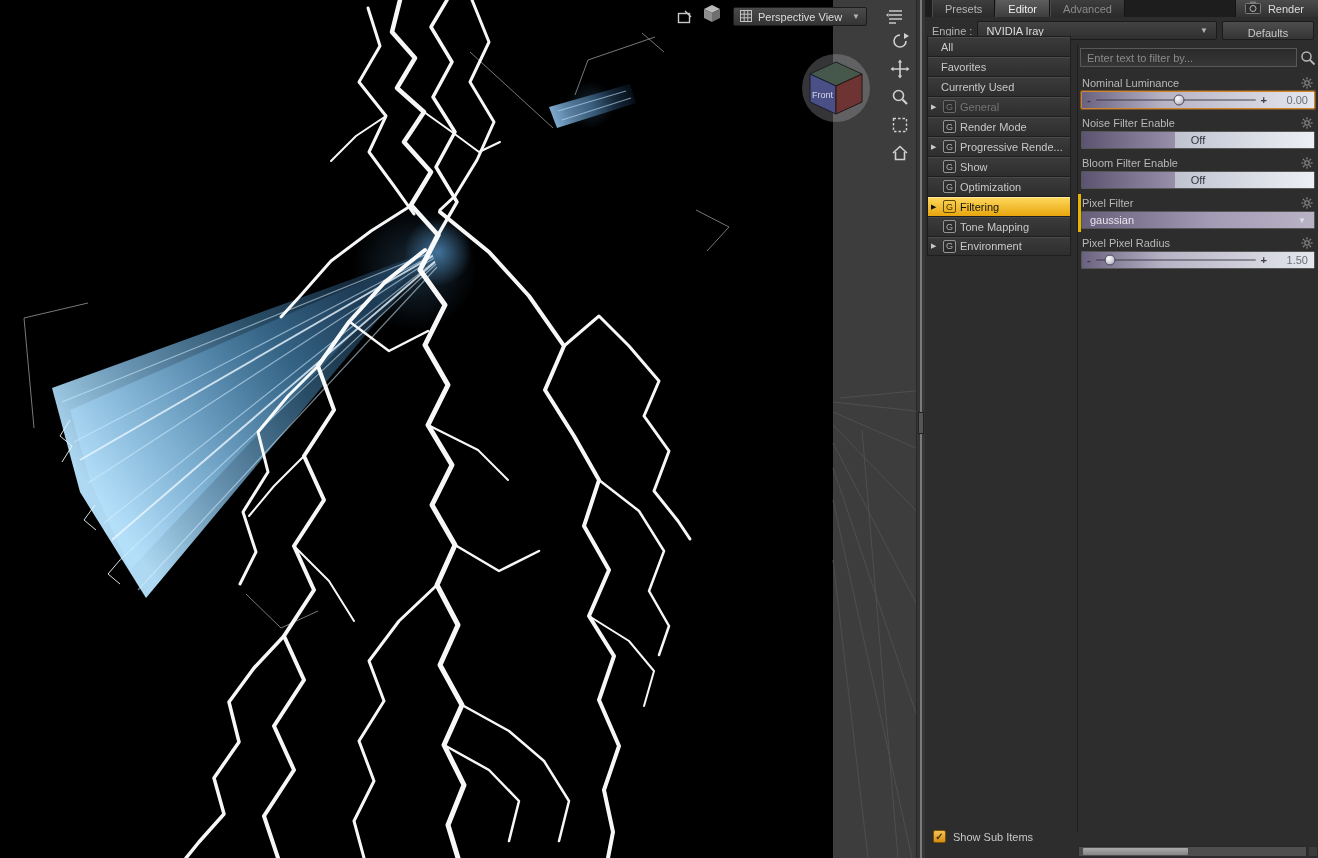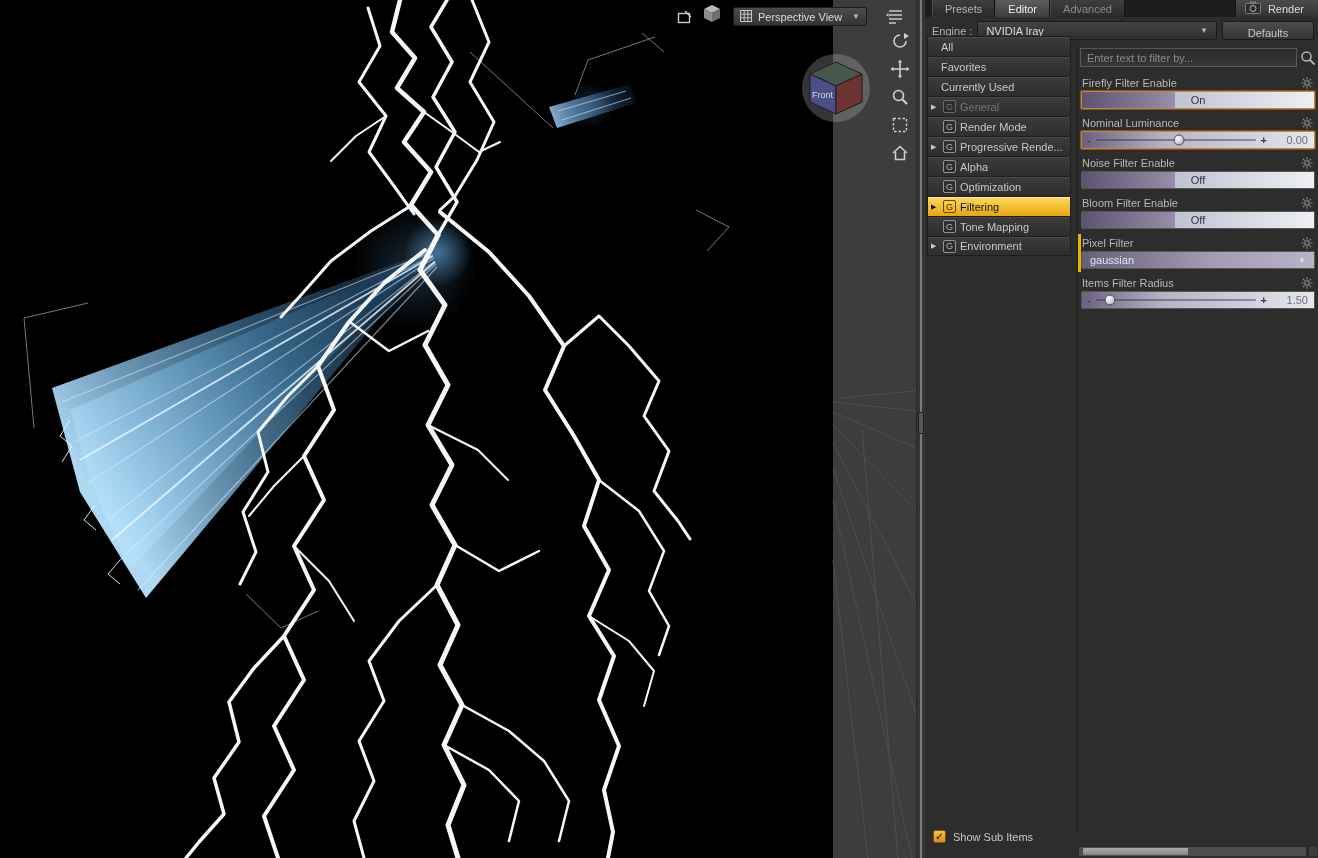--- a/index.html
+++ b/index.html
@@ -343,21 +343,21 @@
           <span class="gicon">G</span>
           <span class="lbl">Render Mode</span>
         </div>
         <div class="cat has-icon">
           <span class="exp">▶</span>
           <span class="gicon">G</span>
           <span class="lbl">Progressive Rende...</span>
         </div>
         <div class="cat has-icon">
           <span class="gicon">G</span>
-          <span class="lbl">Alpha</span>
+          <span class="lbl">Show</span>
         </div>
         <div class="cat has-icon">
           <span class="gicon">G</span>
           <span class="lbl">Optimization</span>
         </div>
         <div class="cat selected has-icon">
           <span class="exp">▶</span>
           <span class="gicon">G</span>
           <span class="lbl">Filtering</span>
         </div>
@@ -378,38 +378,20 @@
         <span class="search-icon">
           <svg width="16" height="16">
               <circle cx="6.5" cy="6.5" r="4.5" stroke="#b5b5b5" stroke-width="1.5" fill="none"></circle>
           <path d="M10,10 L14.5,14.5" stroke="#b5b5b5" stroke-width="1.8"></path>
             </svg>
         </span>
       </div>
       <div>
           <div class="prop changed">
             <div class="prop-label-row">
-              <span>Firefly Filter Enable</span>
-              <span class="gear">
-                <svg width="12" height="12" viewBox="0 0 11 11">
-                  <g fill="none" stroke="#8f8f8f">
-                    <circle cx="5.5" cy="5.5" r="2"></circle>
-                    <path d="M5.5,0.3v2 M5.5,8.7v2 M0.3,5.5h2 M8.7,5.5h2 M1.8,1.8l1.5,1.5 M7.7,7.7l1.5,1.5 M9.2,1.8L7.7,3.3 M3.3,7.7L1.8,9.2"></path>
-                  </g>
-                </svg>
-              </span>
-            </div>
-            <div class="prop-ctl tg">
-              <div class="tg-left"></div>
-              <div class="tg-right"></div>
-              <span class="tg-text">On</span>
-            </div>
-          </div>
-          <div class="prop changed">
-            <div class="prop-label-row">
               <span>Nominal Luminance</span>
               <span class="gear">
                 <svg width="12" height="12" viewBox="0 0 11 11">
                   <g fill="none" stroke="#8f8f8f">
                     <circle cx="5.5" cy="5.5" r="2"></circle>
                     <path d="M5.5,0.3v2 M5.5,8.7v2 M0.3,5.5h2 M8.7,5.5h2 M1.8,1.8l1.5,1.5 M7.7,7.7l1.5,1.5 M9.2,1.8L7.7,3.3 M3.3,7.7L1.8,9.2"></path>
                   </g>
                 </svg>
               </span>
             </div>
@@ -469,21 +451,21 @@
                 </svg>
               </span>
             </div>
             <div class="prop-ctl dd">
               <span>gaussian</span>
               <span class="ddarrow">▼</span>
             </div>
           </div>
           <div class="prop">
             <div class="prop-label-row">
-              <span>Items Filter Radius</span>
+              <span>Pixel Pixel Radius</span>
               <span class="gear">
                 <svg width="12" height="12" viewBox="0 0 11 11">
                   <g fill="none" stroke="#8f8f8f">
                     <circle cx="5.5" cy="5.5" r="2"></circle>
                     <path d="M5.5,0.3v2 M5.5,8.7v2 M0.3,5.5h2 M8.7,5.5h2 M1.8,1.8l1.5,1.5 M7.7,7.7l1.5,1.5 M9.2,1.8L7.7,3.3 M3.3,7.7L1.8,9.2"></path>
                   </g>
                 </svg>
               </span>
             </div>
             <div class="prop-ctl sl">

